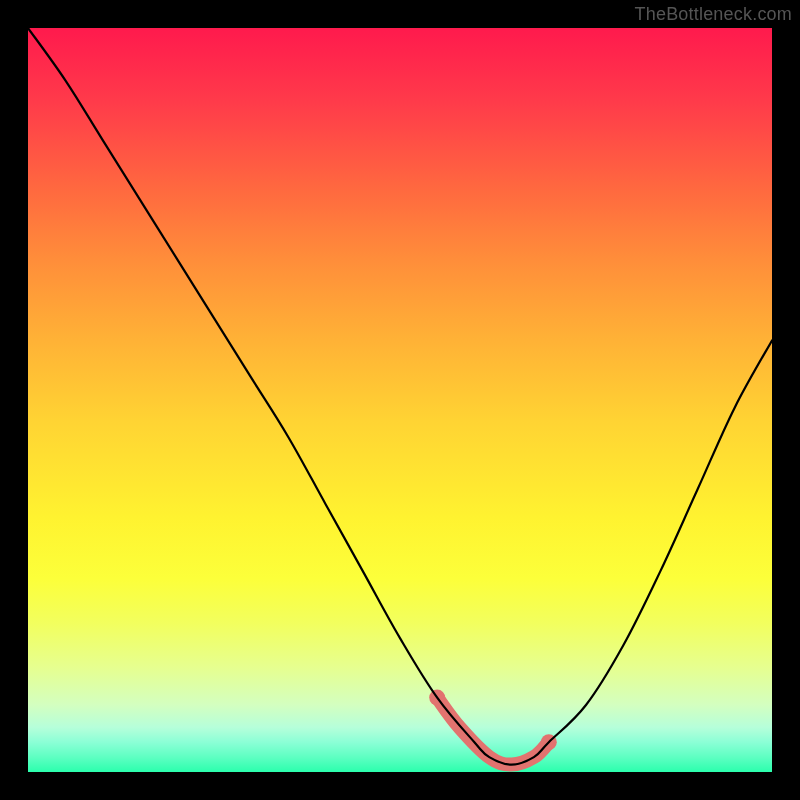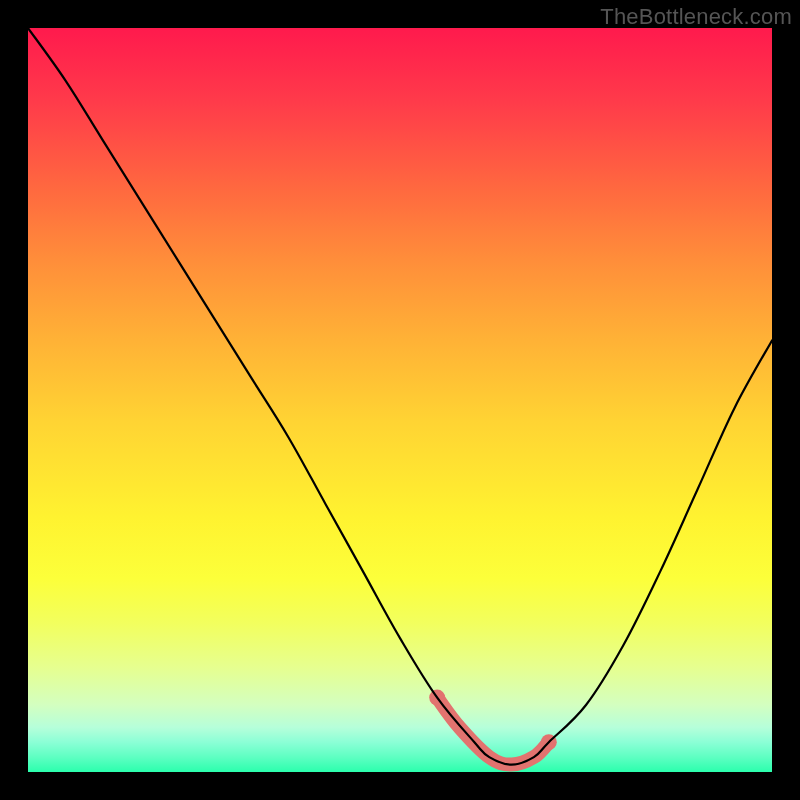--- a/index.html
+++ b/index.html
@@ -50,21 +50,21 @@
       #8bffd6 96%,
       #5effc2 98%,
       #2bffad 100%
     );
   }
   .watermark {
     position: absolute;
     top: 4px;
     right: 8px;
     color: #555;
-    font-size: 22px;
+    font-size: 18px;
     font-weight: 500;
     letter-spacing: 0.2px;
     user-select: none;
     margin-left: 45px;
   }
   svg.curve {
     position: absolute;
     left: 0;
     top: 0;
     width: 100%;

